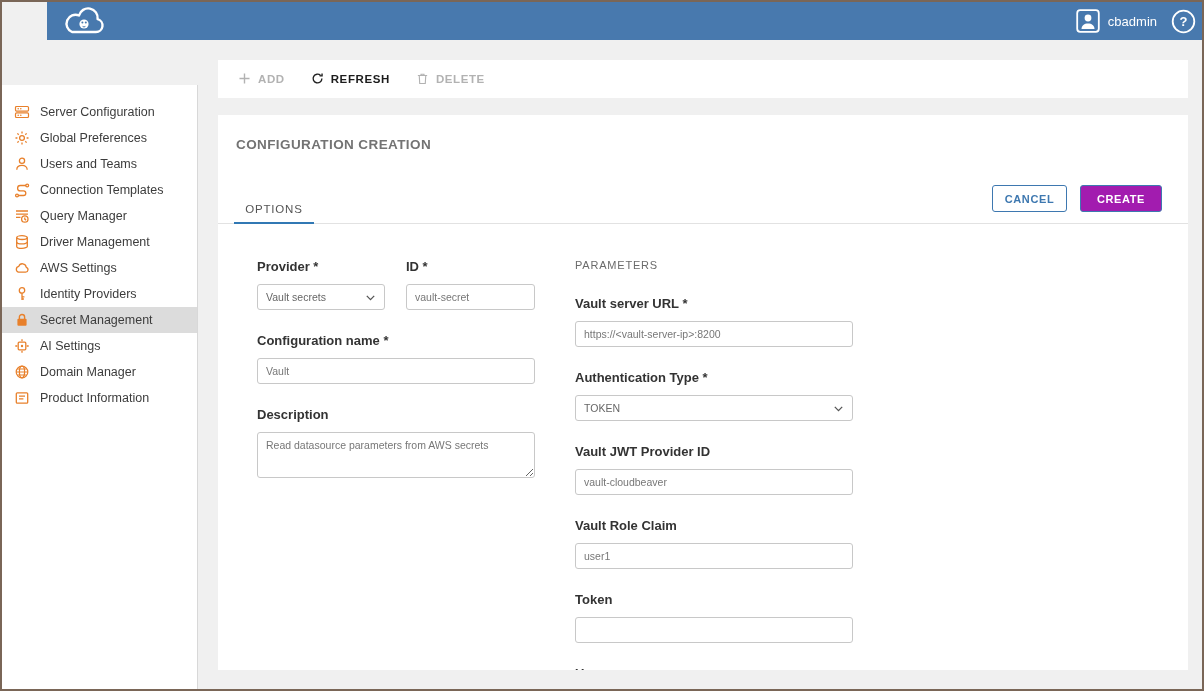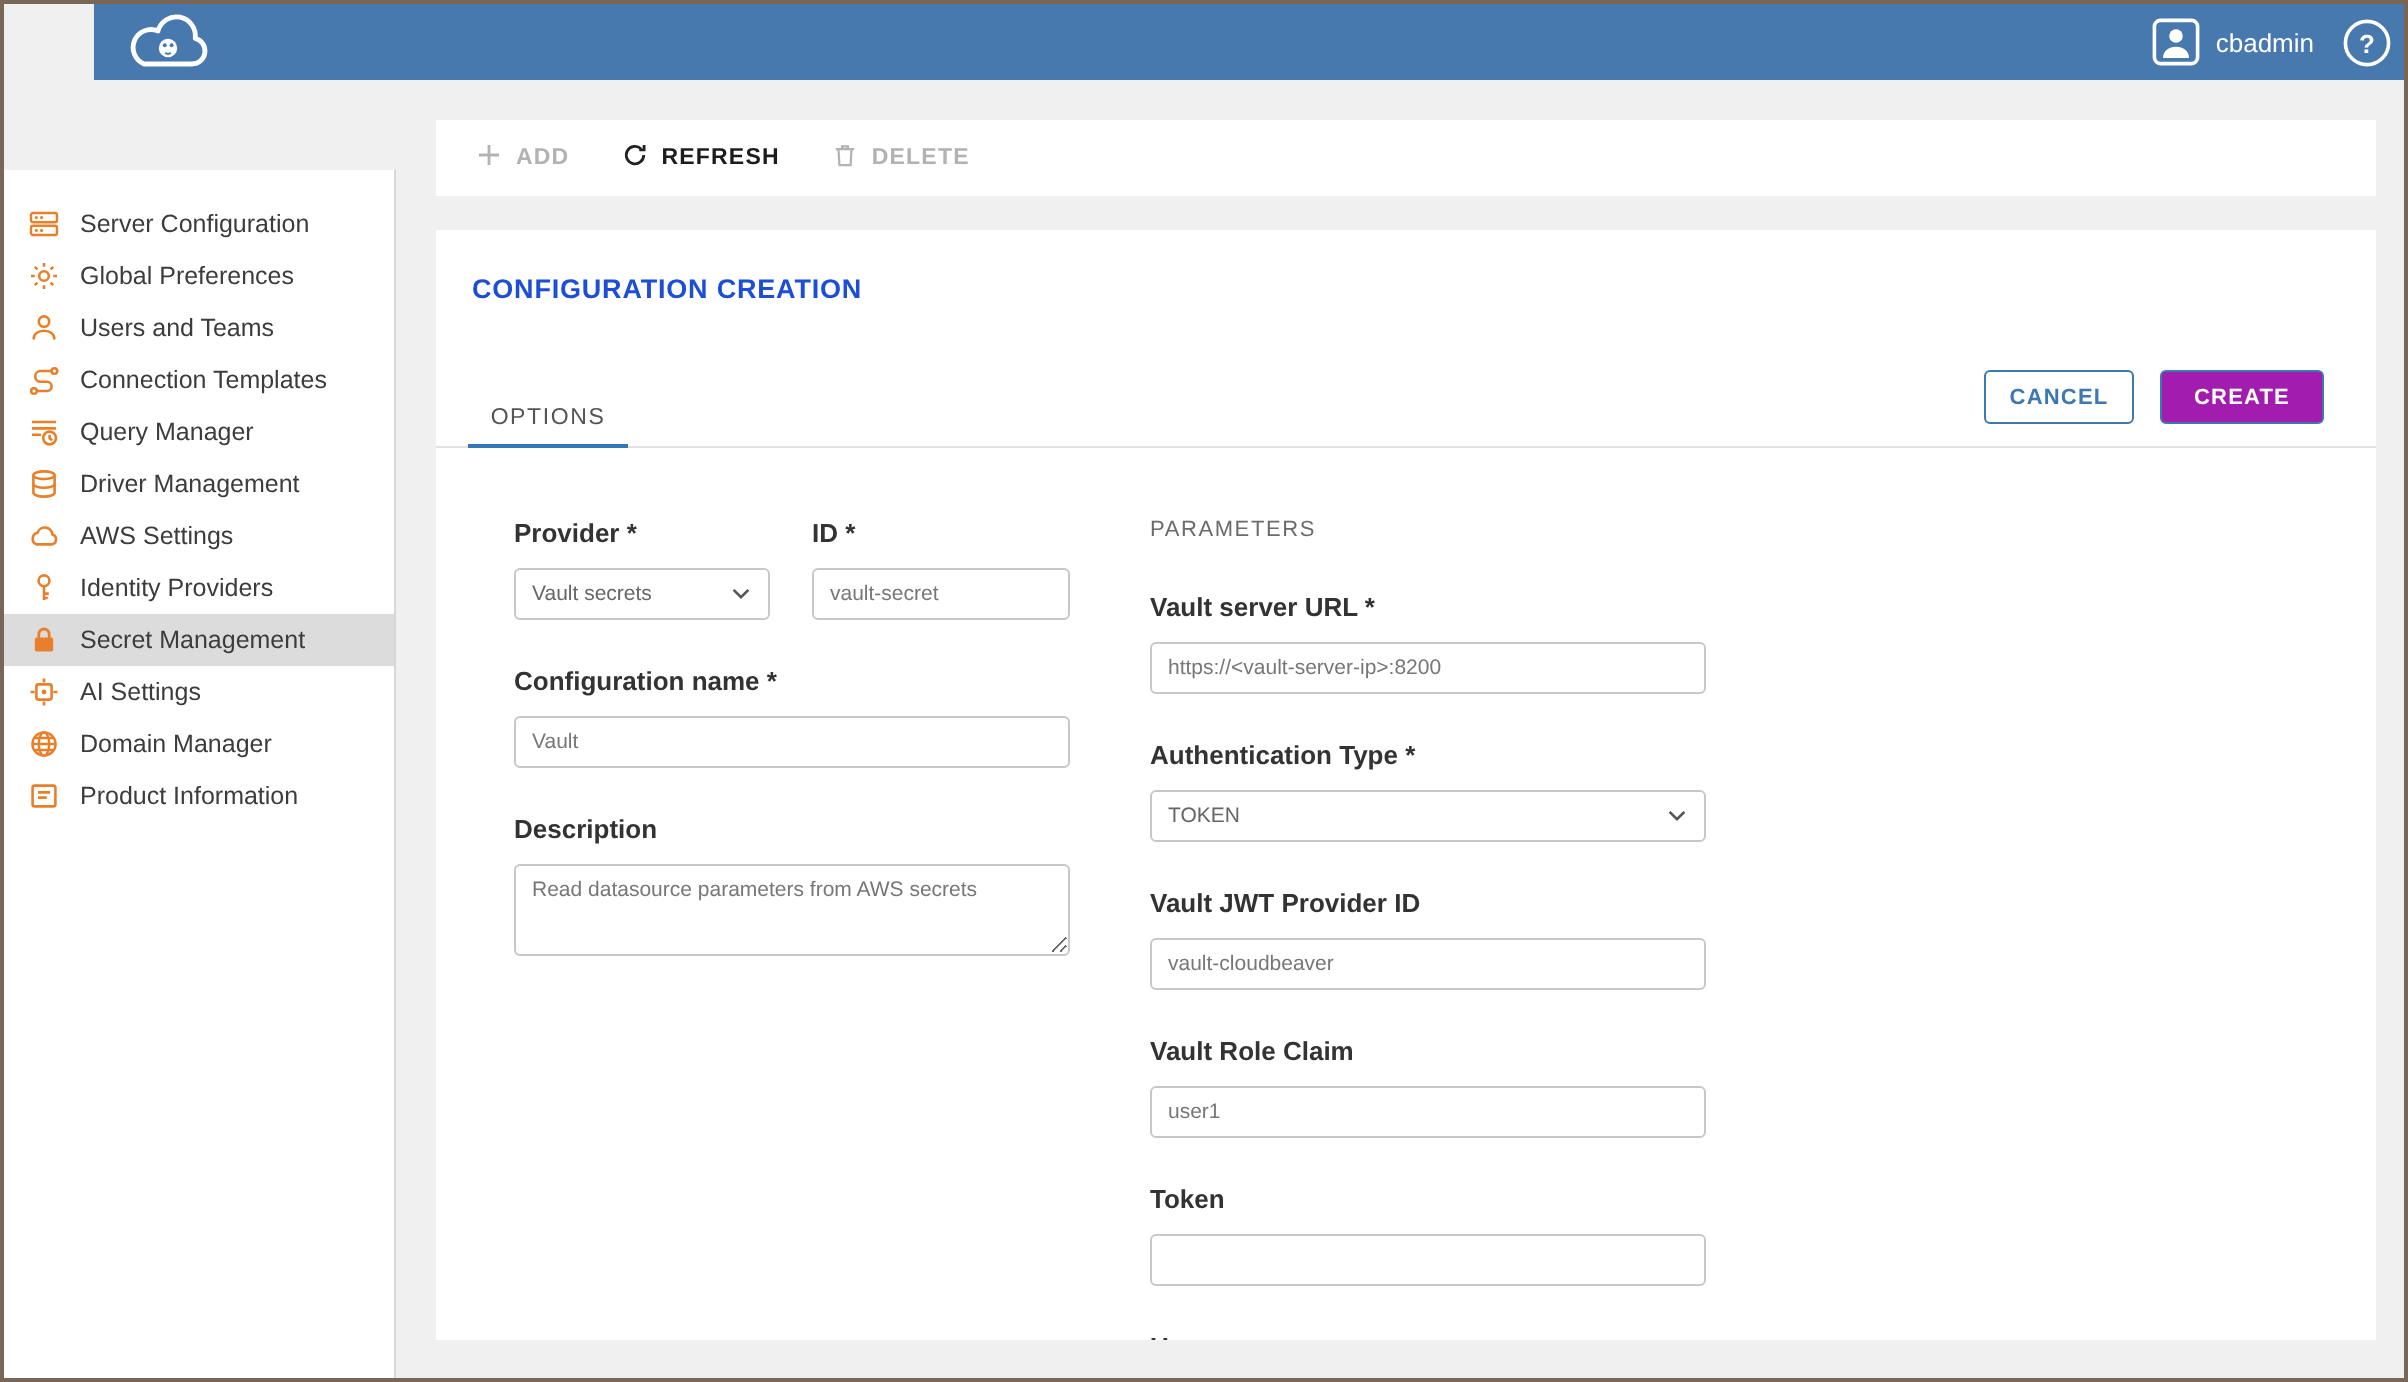--- a/index.html
+++ b/index.html
@@ -21,21 +21,21 @@
 
   
   .content { position:absolute; left:197px; top:38px; width:1003px; height:649px; background:#f0f0f0; }
 
   .toolbar-card { position:absolute; left:19px; top:20px; right:14px; height:38px; background:#fff; display:flex; align-items:center; padding-left:20px; gap:26px; }
   .tool-btn { display:flex; align-items:center; gap:7px; font-size:11.5px; letter-spacing:.6px; font-weight:700; cursor:default; }
   .tool-btn.disabled { color:#b2b2b2; }
   .tool-btn.enabled { color:#1c1c1c; cursor:pointer; }
 
   .form-card { position:absolute; left:19px; top:75px; right:14px; height:555px; background:#fff; overflow:hidden; }
-  .panel-title { position:absolute; left:18px; top:22px; font-size:13.5px; font-weight:700; letter-spacing:.4px; color:#1d4ed8; }
+  .panel-title { position:absolute; left:18px; top:22px; font-size:13.5px; font-weight:700; letter-spacing:.4px; color:#737373; }
   .action-row { position:absolute; right:26px; top:70px; display:flex; gap:13px; }
   .btn { height:27px; font-size:11px; font-weight:700; letter-spacing:.6px; border-radius:3px; display:flex; align-items:center; justify-content:center; cursor:pointer; }
   .btn-outline { width:75px; background:#fff; border:1px solid #3e78b0; color:#3e78b0; }
   .btn-primary { width:82px; background:#a21caf; border:1px solid #3e78b0; color:#fff; }
 
   .tabs-row { position:absolute; left:0; right:0; top:87px; height:22px; border-bottom:1px solid #e2e2e2; }
   .tab { position:absolute; left:16px; bottom:-1px; width:80px; text-align:center; font-size:11.5px; letter-spacing:.8px; color:#555; padding-bottom:7px; border-bottom:2px solid #3178b4; cursor:pointer; }
 
   .col { position:absolute; top:144px; width:278px; }
   .col-left { left:39px; }

